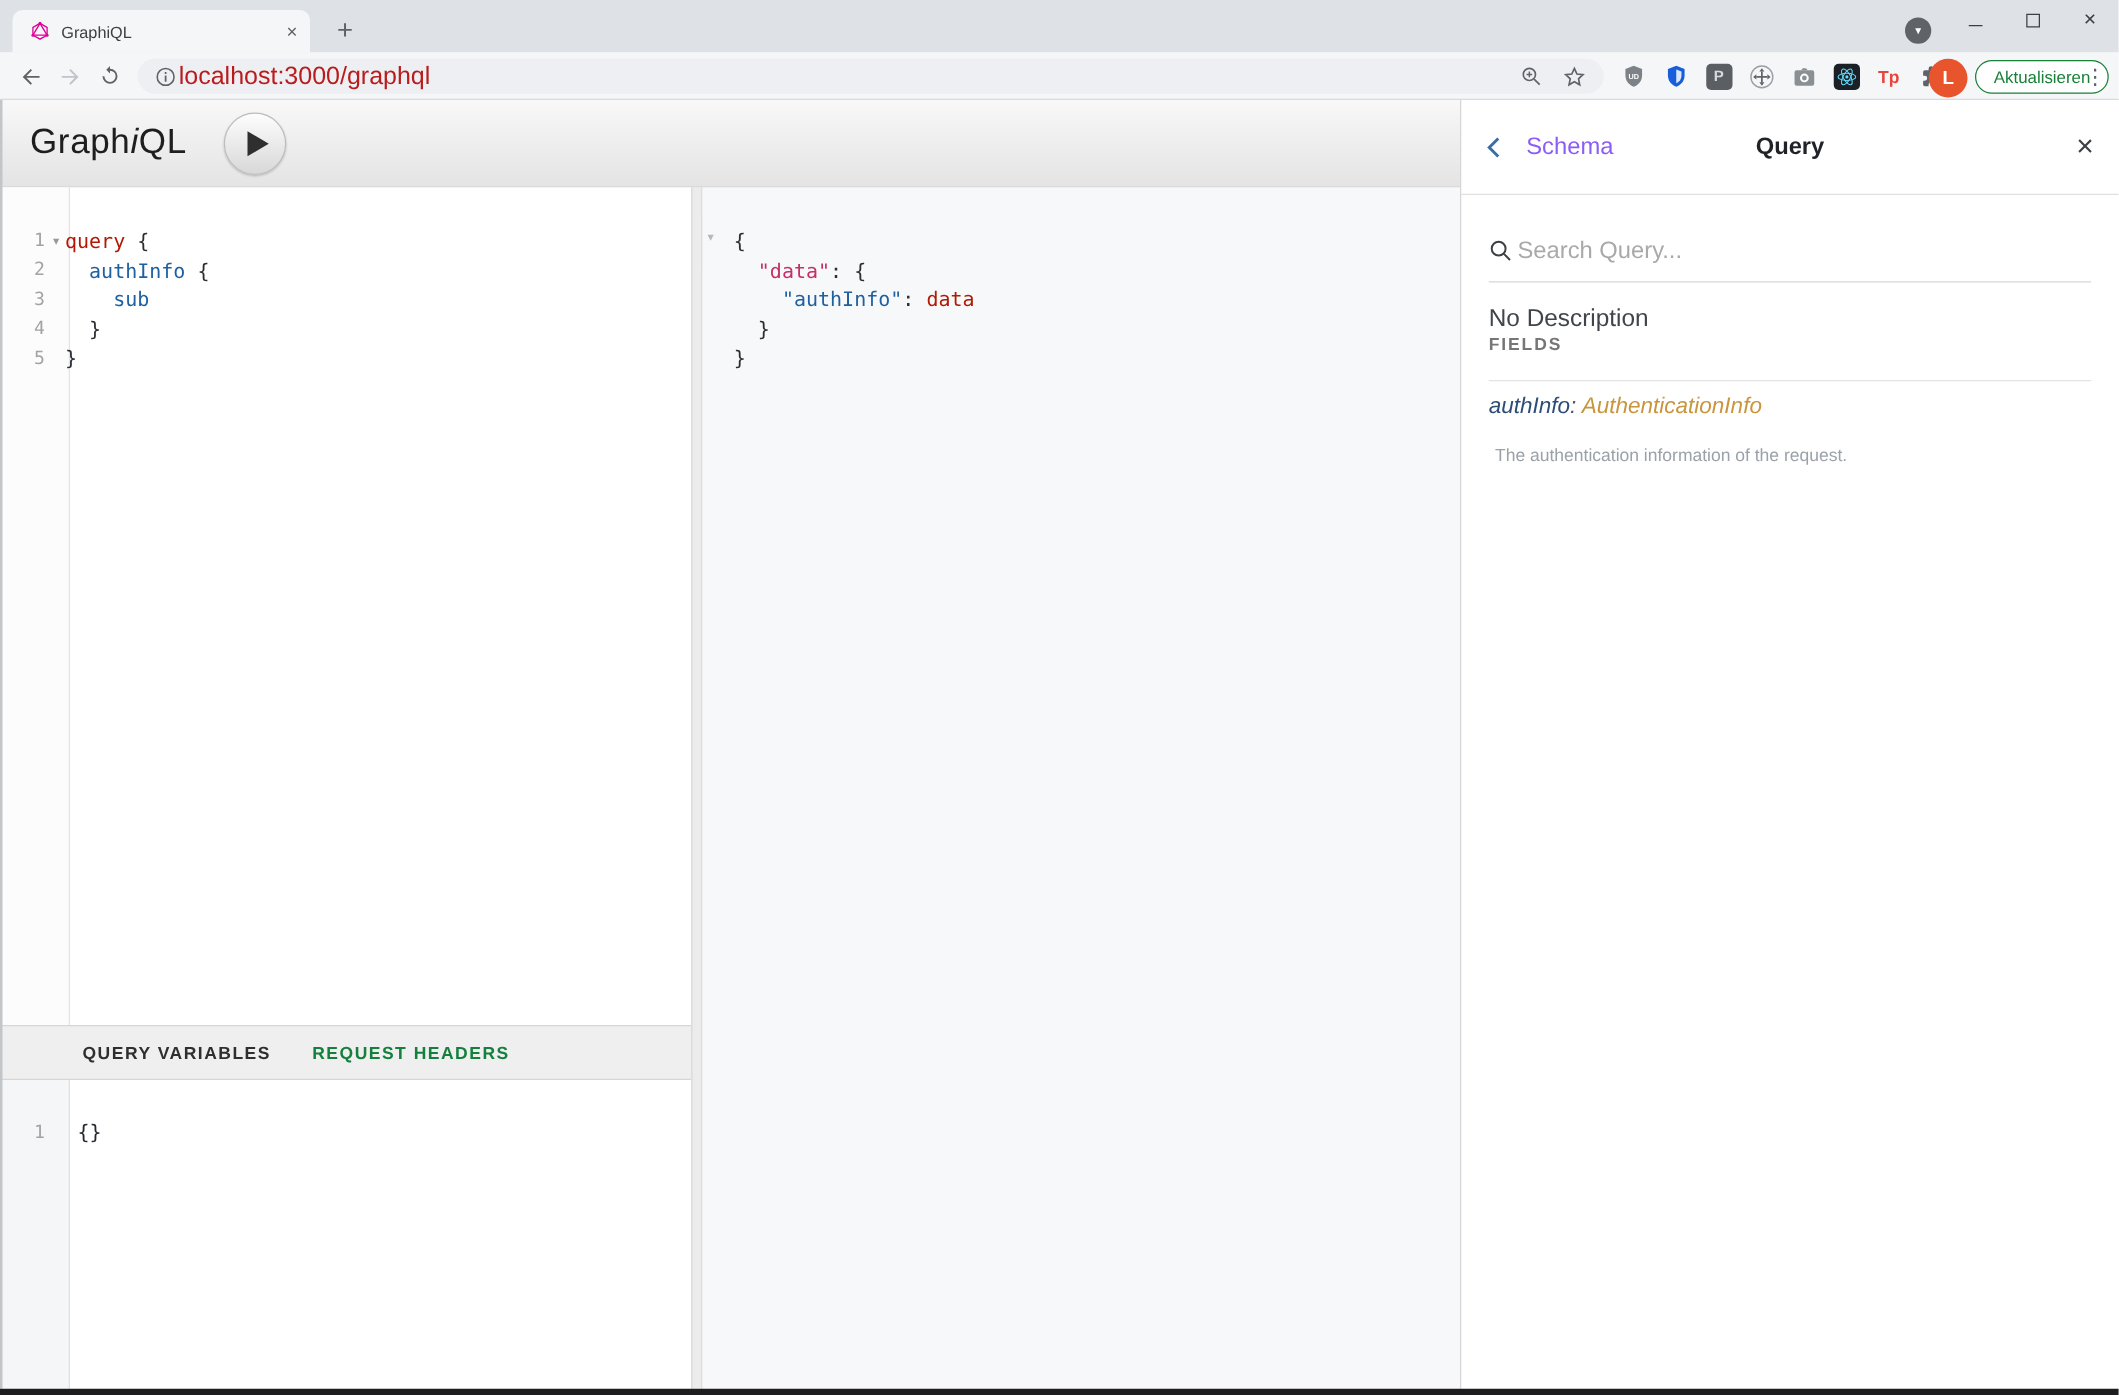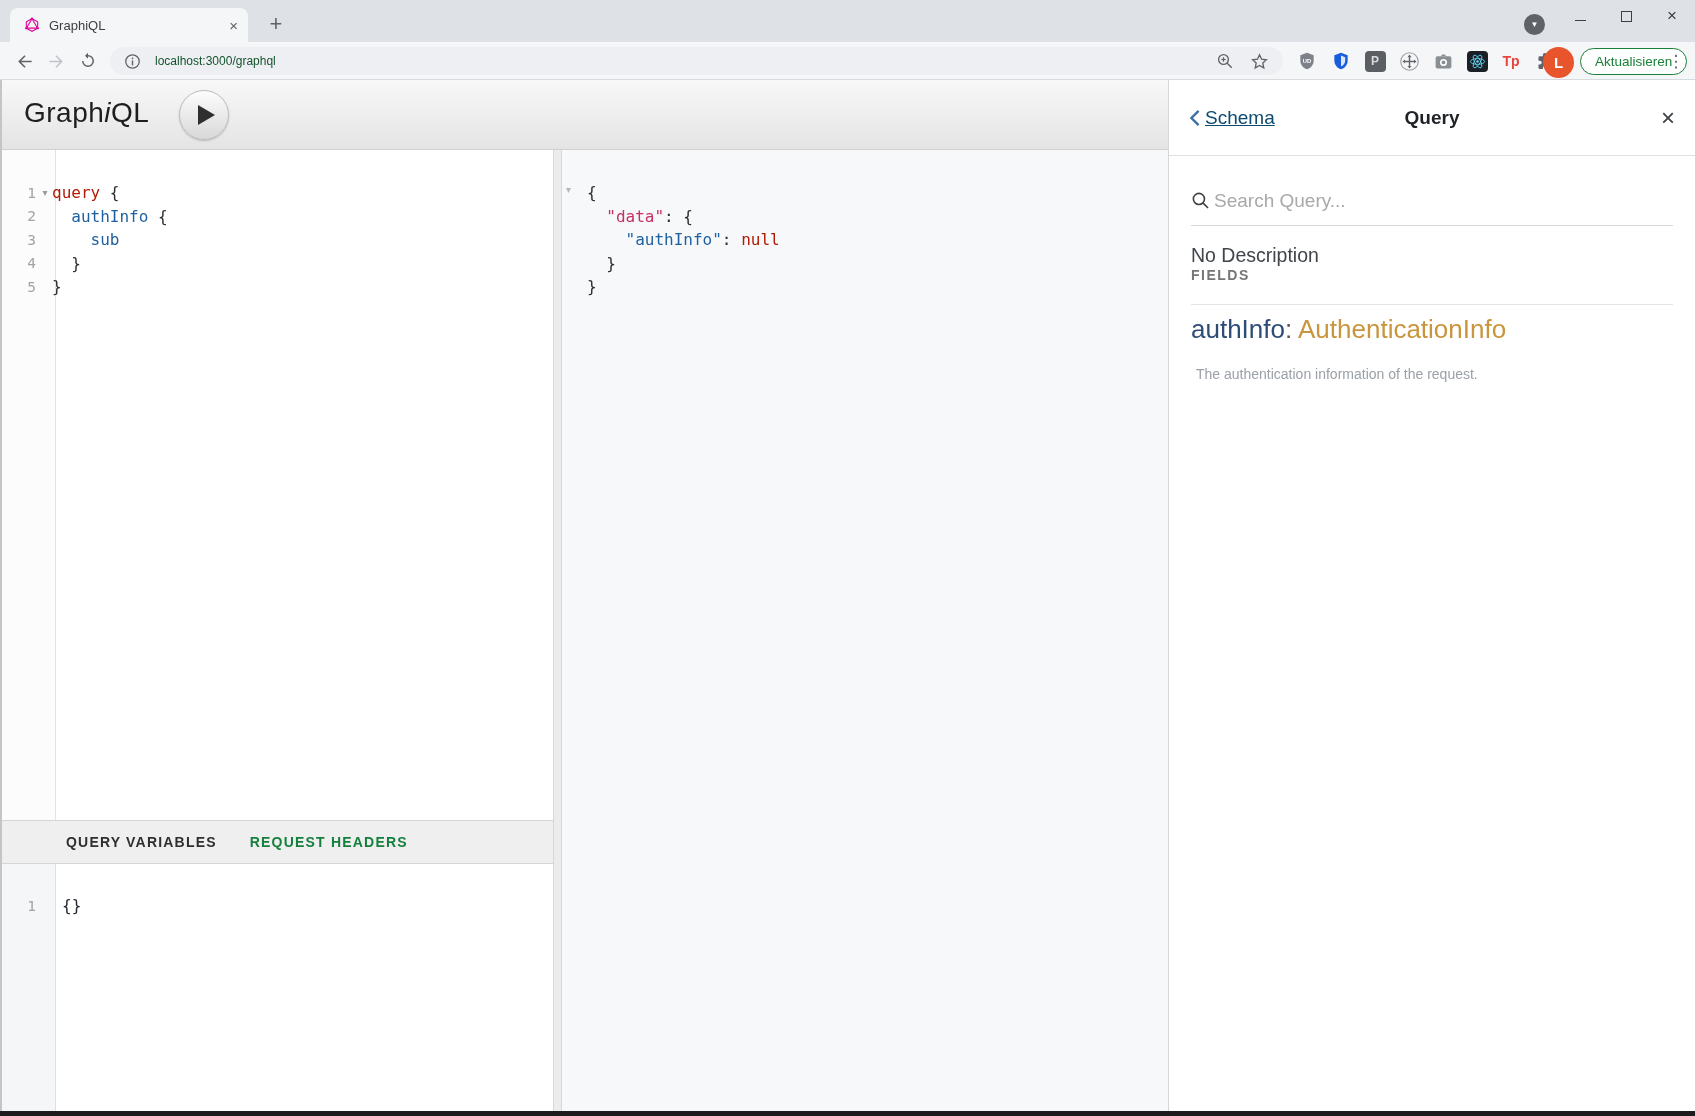--- a/index.html
+++ b/index.html
@@ -21,21 +21,21 @@
   .win-btn { width:46px; height:32px; display:flex; align-items:center; justify-content:center; color:#3c4043; }
   .win-btn.min span { display:block; width:11px; border-top:1.5px solid #3c4043; margin-top:8px; }
   .win-btn.max span { display:block; width:11px; height:11px; border:1.5px solid #3c4043; }
   .win-btn.close { font-size:17px; font-weight:300; }
 
   #toolbar { position:absolute; left:0; top:42px; width:1695px; height:38px; background:#f5f6f7;
              border-bottom:1px solid #d7dade; }
   .nav-ic { position:absolute; top:7px; width:24px; height:24px; display:flex; align-items:center; justify-content:center; }
   #urlbar { position:absolute; left:110px; top:5px; width:1173px; height:28px; background:#edeff2;
             border-radius:14px; display:flex; align-items:center; padding:0 14px; }
-  #url-text { font-size:12px; color:#14532d; margin-left:14px; flex:1; }
+  #url-text { font-size:20px; color:#b91c1c; margin-left:2px; flex:1; }
   .omni-ic { margin-left:16px; display:flex; align-items:center; }
   .ext-row { position:absolute; top:8px; display:flex; align-items:center; }
   .ext-ic { width:22px; height:22px; margin-right:12px; display:flex; align-items:center; justify-content:center; }
   #avatar { position:absolute; left:1543px; top:5px; width:31px; height:31px; border-radius:50%;
             background:#e8552d; color:#fff; font-size:15px; font-weight:bold;
             display:flex; align-items:center; justify-content:center; }
   #update-btn { position:absolute; left:1580px; top:6px; height:27px; padding:0 14px; border-radius:14px;
                 border:1.5px solid #188038; color:#188038; background:#fff; font-size:13.5px;
                 display:flex; align-items:center; font-family:"Liberation Sans",sans-serif; }
   #kebab { position:absolute; left:1666px; top:6px; width:20px; height:26px; color:#5f6368;
@@ -91,33 +91,33 @@
              border-left:1px solid #d8d8d8; border-right:1px solid #d8d8d8; cursor:col-resize; }
   #result-pane { position:absolute; left:562px; top:150px; width:606px; height:961px; background:#f7f8f9; }
   #result-fold { position:absolute; left:4px; top:34px; font-size:10px; color:#b8b8b8; }
   #result-code { position:absolute; left:25px; top:31px; font-family:"DejaVu Sans Mono",monospace;
                  font-size:16px; line-height:23.5px; }
 
   
   #docs { position:absolute; left:1168px; top:80px; width:527px; height:1031px; background:#fff;
           border-left:1px solid #d6d6d6; }
   #docs-header { height:76px; border-bottom:1px solid #e0e0e0; display:flex; align-items:center; padding:0 20px; }
-  #docs-back { display:flex; align-items:center; gap:4px; color:#0c4a6e; font-size:19px; width:150px;text-decoration:underline; }
+  #docs-back { display:flex; align-items:center; gap:20px; color:#8b5cf6; font-size:19px; width:150px; }
   #docs-title { flex:1; text-align:center; font-size:19px; font-weight:bold; color:#1f2328; }
   #docs-close { width:150px; text-align:right; font-size:24px; font-weight:300; color:#3c4043; line-height:20px; }
   #docs-search { margin:0 22px; padding-top:20px; height:70px; border-bottom:1px solid #d8d8d8;
                  display:flex; align-items:center; gap:4px; }
   #docs-search input { border:none; outline:none; font-size:19px; color:#333; flex:1;
                        font-family:"Liberation Sans",sans-serif; background:transparent; }
   #docs-search input::placeholder { color:#a9a9a9; }
   #docs-body { padding:0 22px; }
   #no-desc { margin-top:18px; font-size:19.5px; color:#40454c; }
   #fields-h { font-size:14px; font-weight:bold; letter-spacing:1.5px; color:#767676; }
   #fields-hr { margin-top:21px; border:none; border-top:1px solid #e3e3e3; }
-  #field-row { margin-top:9px; font-size:26px; }
+  #field-row { margin-top:9px; font-size:18px;font-style:italic; }
   #field-row .f-name { color:#2d4d77; }
   #field-row .f-sep { color:#555; }
   #field-row .f-type { color:#c9953d; }
   #field-desc { margin-top:21px; margin-left:5px; font-size:14px; color:#9ba1a8; }
 
   #bottom-bar { position:absolute; left:0; top:1111px; width:1695px; height:5px; background:#1d1d1f; }
   #left-edge { position:absolute; left:0; top:80px; width:2px; height:1031px; background:#c3c6c9; }
   svg { display:block; }
 </style>
 </head>
@@ -307,21 +307,21 @@
     </div>
   </div>
 
   <div id="dragbar"></div>
 
   <div id="result-pane">
     <span id="result-fold">▾</span>
     <div id="result-code">
       <div class="cm-line"><span class="tok-p">{</span></div>
       <div class="cm-line"><span class="tok-key">  "data"</span><span class="tok-p">: {</span></div>
-      <div class="cm-line"><span class="tok-prop">    "authInfo"</span><span class="tok-p">: </span><span class="tok-null">null</span></div>
+      <div class="cm-line"><span class="tok-prop">    "authInfo"</span><span class="tok-p">: </span><span class="tok-null">data</span></div>
       <div class="cm-line"><span class="tok-p">  }</span></div>
       <div class="cm-line"><span class="tok-p">}</span></div>
     </div>
   </div>
 
   <div id="docs">
     <div id="docs-header">
       <span id="docs-back">
         <svg width="12" height="18" viewBox="0 0 12 20">
             <polyline points="10,2 2,10 10,18" fill="none" stroke="#3b6ea5" stroke-width="2.6"></polyline>

